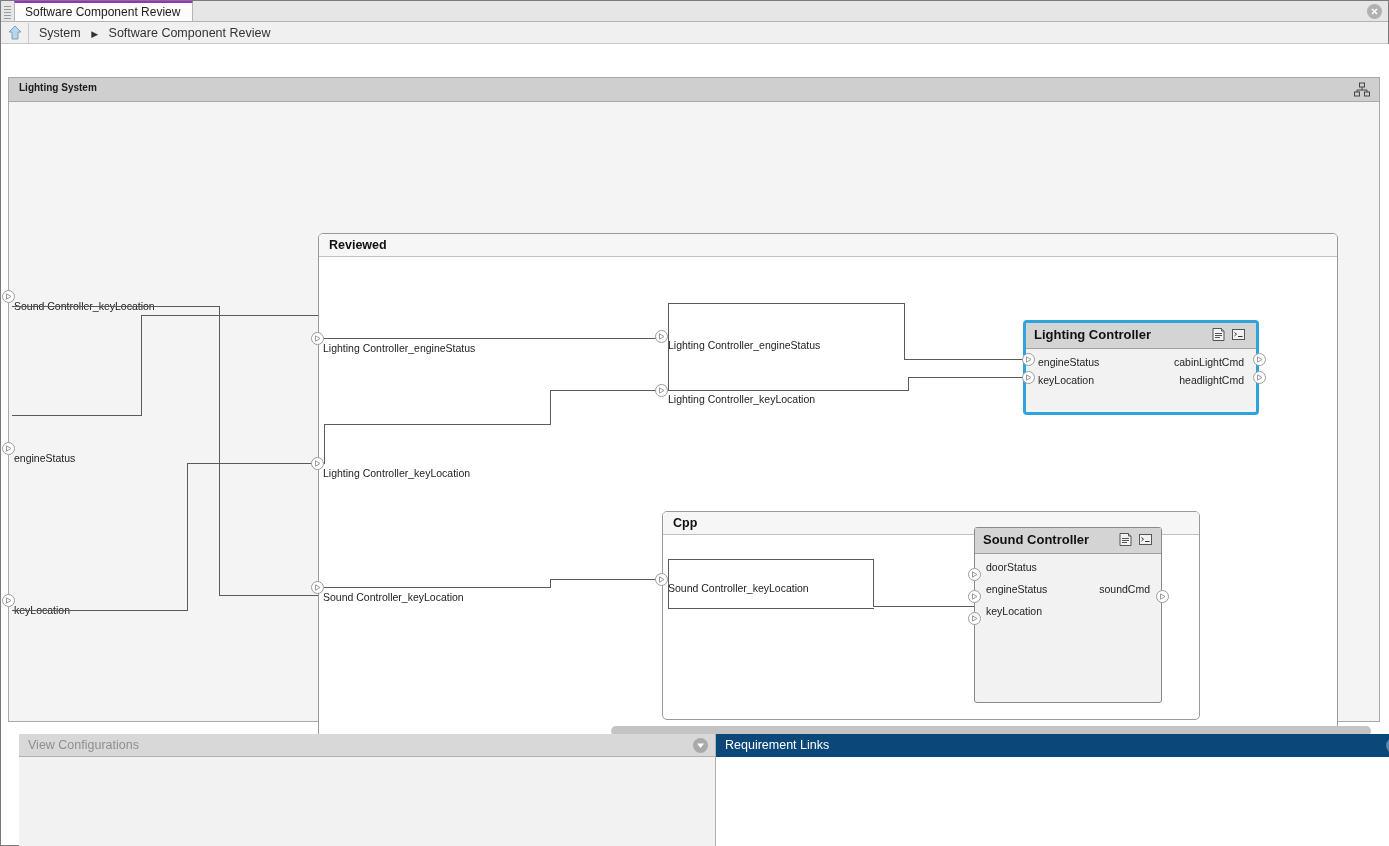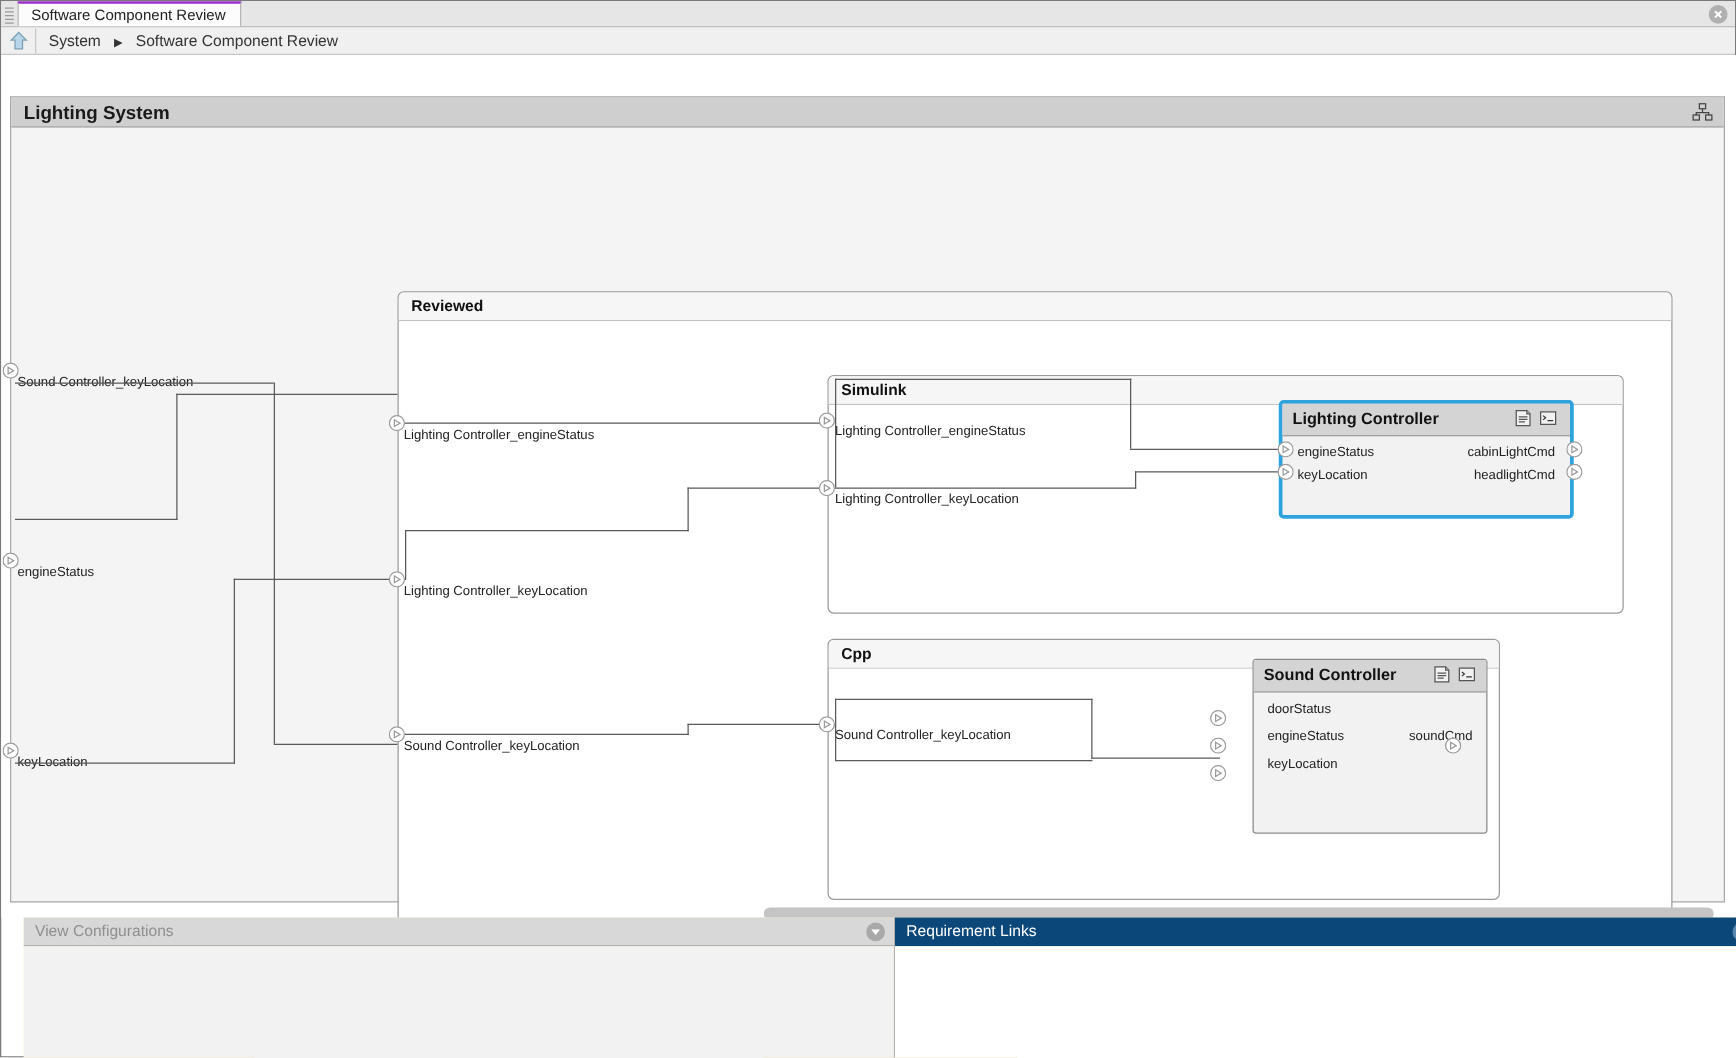--- a/index.html
+++ b/index.html
@@ -33,21 +33,21 @@
   .crumbs .ci{padding:0 5px;cursor:pointer;}
   .crumbs .arr{font-size:9px;color:#333;padding:0 2px;}
   .crumbs .cur{padding:0 5px;}
 
   
   .canvaswrap{position:absolute;left:0;top:43px;width:1389px;height:690px;background:#ffffff;box-sizing:border-box;}
   .canvas{position:absolute;left:7px;top:33px;width:1372px;height:645px;background:#f4f4f4;
           border:1px solid #a8a8a8;box-sizing:border-box;}
   .sysheader{position:absolute;left:0;top:0;width:100%;height:24px;background:#cfcfcf;
              border-bottom:1px solid #a8a8a8;box-sizing:border-box;}
-  .sysheader .ttl{position:absolute;left:10px;top:4px;font-size:15px;font-weight:bold;color:#1a1a1a;}
+  .sysheader .ttl{position:absolute;left:10px;top:4px;font-size:10px;font-weight:bold;color:#1a1a1a;}
   .sysheader .hicon{position:absolute;right:8px;top:3px;width:18px;height:18px;}
 
   
   .box{position:absolute;box-sizing:border-box;border:1px solid #9a9a9a;border-radius:5px;background:#ffffff;margin-top:43px;}
   .box > .bh{position:absolute;left:0;top:0;width:100%;height:23px;background:#f6f6f6;
              border-bottom:1px solid #c2c2c2;border-radius:4px 4px 0 0;box-sizing:border-box;}
   .box > .bh > span{position:absolute;left:10px;top:4px;font-size:12.5px;font-weight:bold;color:#111;}
 
   
   .comp{position:absolute;box-sizing:border-box;background:#f2f2f2;border:1px solid #8a8a8a;border-radius:3px;}
@@ -213,25 +213,20 @@
 
       <div class="wire wv" style="left:315px;top:346px;height:40px;"></div>
       <div class="wire wh" style="left:315px;top:346px;width:227px;"></div>
       <div class="wire wv" style="left:541px;top:312px;height:35px;"></div>
       <div class="wire wh" style="left:541px;top:312px;width:112px;"></div>
 
       <div class="wire wh" style="left:315px;top:509px;width:227px;"></div>
       <div class="wire wv" style="left:541px;top:501px;height:9px;"></div>
       <div class="wire wh" style="left:541px;top:501px;width:113px;"></div>
 
-      <div class="box" style="left:653px;top:179px;width:637px;height:191px;">
-        <div class="bh">
-          <span>Simulink</span>
-        </div>
-      </div>
 
       <div class="porticon" style="left:646px;top:252px;">
         <svg width="13" height="13" viewBox="0 0 13 13">
             <circle cx="6.5" cy="6.5" r="6" fill="#fff" stroke="#9b9b9b"></circle>
             <path d="M4.5 3.8 L9 6.5 L4.5 9.2 Z" fill="none" stroke="#9b9b9b" stroke-width="1"></path>
           </svg>
       </div>
       <div class="iportlbl" style="left:659px;top:261px;">Lighting Controller_engineStatus</div>
 
       <div class="porticon" style="left:646px;top:306px;">
@@ -313,21 +308,21 @@
           </svg>
       </div>
       <div class="iportlbl" style="left:659px;top:504px;">Sound Controller_keyLocation</div>
 
       <div class="wire wh" style="left:659px;top:481px;width:206px;"></div>
       <div class="wire wv" style="left:659px;top:481px;height:49px;"></div>
       <div class="wire wv" style="left:864px;top:481px;height:48px;"></div>
       <div class="wire wh" style="left:864px;top:528px;width:103px;"></div>
       <div class="wire wh" style="left:659px;top:530px;width:206px;"></div>
 
-      <div class="comp" style="left:993px;top:449px;width:188px;height:140px;">
+      <div class="comp" style="left:965px;top:449px;width:188px;height:176px;">
         <div class="ch">
           <span class="cn">Sound Controller</span>
           <span class="ico" style="right:28px;">
             <svg width="15" height="15" viewBox="0 0 15 15">
               <path d="M2 1.5 H10.5 L13 4 V13.5 H2 Z" fill="#f2f2f2" stroke="#555" stroke-width="1"></path>
               <path d="M10.5 1.5 V4 H13" fill="#ccc" stroke="#555" stroke-width="1"></path>
               <path d="M4 6.5 H11 M4 8.5 H11 M4 10.5 H9" stroke="#555" stroke-width="1"></path>
             </svg>
           </span>
           <span class="ico" style="right:8px;">

